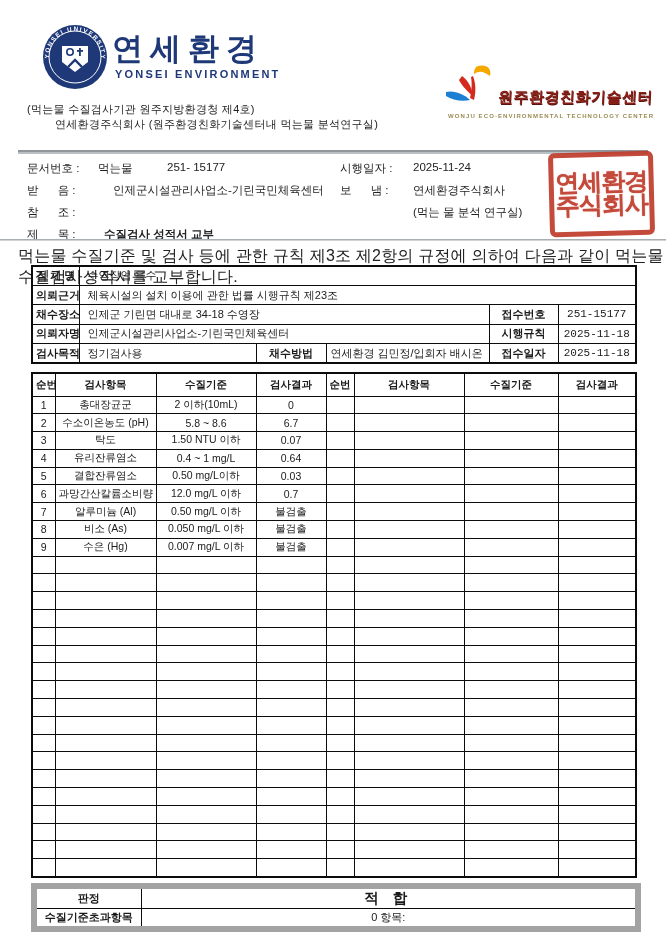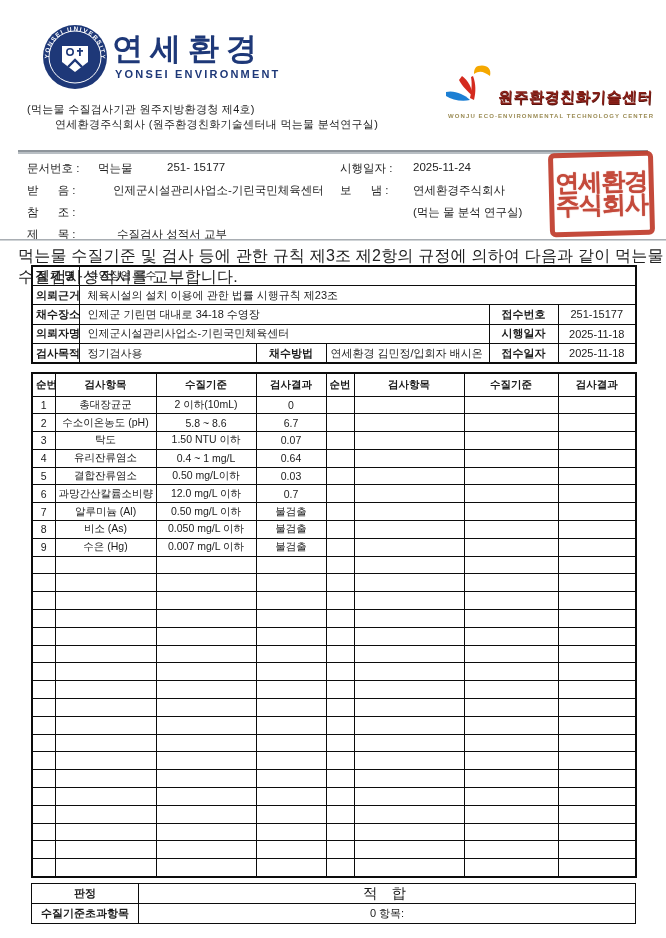--- a/index.html
+++ b/index.html
@@ -44,33 +44,33 @@
   #sep-mid { top:239px; left:0px; width:666px; height:2px;
     border-top:1px solid #a9aeb3; border-bottom:1px solid #cfd3d6; }
   #notice-line { top:246px; left:18px; font-size:16px; color:#222; letter-spacing:0.2px; }
 
   
   table { border-collapse:collapse; table-layout:fixed; }
   td { border:1.5px solid #0c0c0c; font-size:11px; overflow:hidden;
     white-space:nowrap; padding:0 3px; }
   .lbl { font-weight:bold; text-align:center; }
   .val { text-align:left; padding-left:8px; }
-  .ctr { text-align:center; }
+  .ctr { text-align:center;font-family:Liberation Mono, monospace; }
 
   #sample-table { top:265px; left:31px; width:604px; border:2px solid #0c0c0c; }
   #sample-table td { height:19.4px; }
 
   #results-table { top:372px; left:31px; width:604px; border:2px solid #0c0c0c; }
   #results-table td { font-size:10.5px; }
   #results-table .hdr td { height:23px; font-weight:bold; text-align:center; }
   #results-table .row td { height:17.8px; text-align:center; }
 
-  #judge-table { top:883px; left:31px; width:604px; border:1px solid #a3a3a3; }
+  #judge-table { top:883px; left:31px; width:604px; border:6px solid #a3a3a3; }
   #judge-table td { height:20px; }
-  #judge-verdict { font-weight:normal; font-size:14.5px; letter-spacing:5px; text-align:center; }
+  #judge-verdict { font-weight:bold; font-size:14.5px; letter-spacing:5px; text-align:center; }
   #judge-exceed { text-align:center; font-size:11px; }
 </style>
 </head>
 <body>
 
 <div id="page">
 
   <div class="abs" id="yonsei-logo">
     <span>
       <svg width="66" height="66" viewBox="0 0 66 66">
@@ -119,21 +119,21 @@
 
   <div class="abs dinfo" style="top:183px; left:27px;">받      음 :</div>
   <div class="abs dinfo" style="top:183px; left:113px;">인제군시설관리사업소-기린국민체육센터</div>
   <div class="abs dinfo" style="top:183px; left:340px;">보      냄 :</div>
   <div class="abs dinfo" style="top:183px; left:413px;">연세환경주식회사</div>
 
   <div class="abs dinfo" style="top:205px; left:27px;">참      조 :</div>
   <div class="abs dinfo" style="top:205px; left:413px;">(먹는 물 분석 연구실)</div>
 
   <div class="abs dinfo" style="top:227px; left:27px;">제      목 :</div>
-  <div class="abs dinfo" style="top:227px; left:117px;">수질검사 성적서 교부</div>
+  <div class="abs dinfo" style="top:227px; left:104px;font-weight:bold;">수질검사 성적서 교부</div>
 
   <div class="abs" id="stamp">
     <div>연세환경</div>
     <div>주식회사</div>
   </div>
 
   <div class="abs" id="sep-mid"></div>
   <div class="abs" id="notice-line">먹는물 수질기준 및 검사 등에 관한 규칙 제3조 제2항의 규정에 의하여 다음과 같이 먹는물 수질검사성적서를 교부합니다.</div>
 
   <table class="abs" id="sample-table">
@@ -156,21 +156,21 @@
     </tr>
     <tr>
       <td class="lbl">채수장소</td>
       <td class="val" colspan="3">인제군 기린면 대내로 34-18 수영장</td>
       <td class="lbl">접수번호</td>
       <td class="ctr">251-15177</td>
     </tr>
     <tr>
       <td class="lbl">의뢰자명</td>
       <td class="val" colspan="3">인제군시설관리사업소-기린국민체육센터</td>
-      <td class="lbl">시행일자</td>
+      <td class="lbl">시행규칙</td>
       <td class="ctr">2025-11-18</td>
     </tr>
     <tr>
       <td class="lbl">검사목적</td>
       <td class="val">정기검사용</td>
       <td class="lbl">채수방법</td>
       <td class="val" style="padding-left:4px">연세환경 김민정/입회자 배시온</td>
       <td class="lbl">접수일자</td>
       <td class="ctr">2025-11-18</td>
     </tr>

